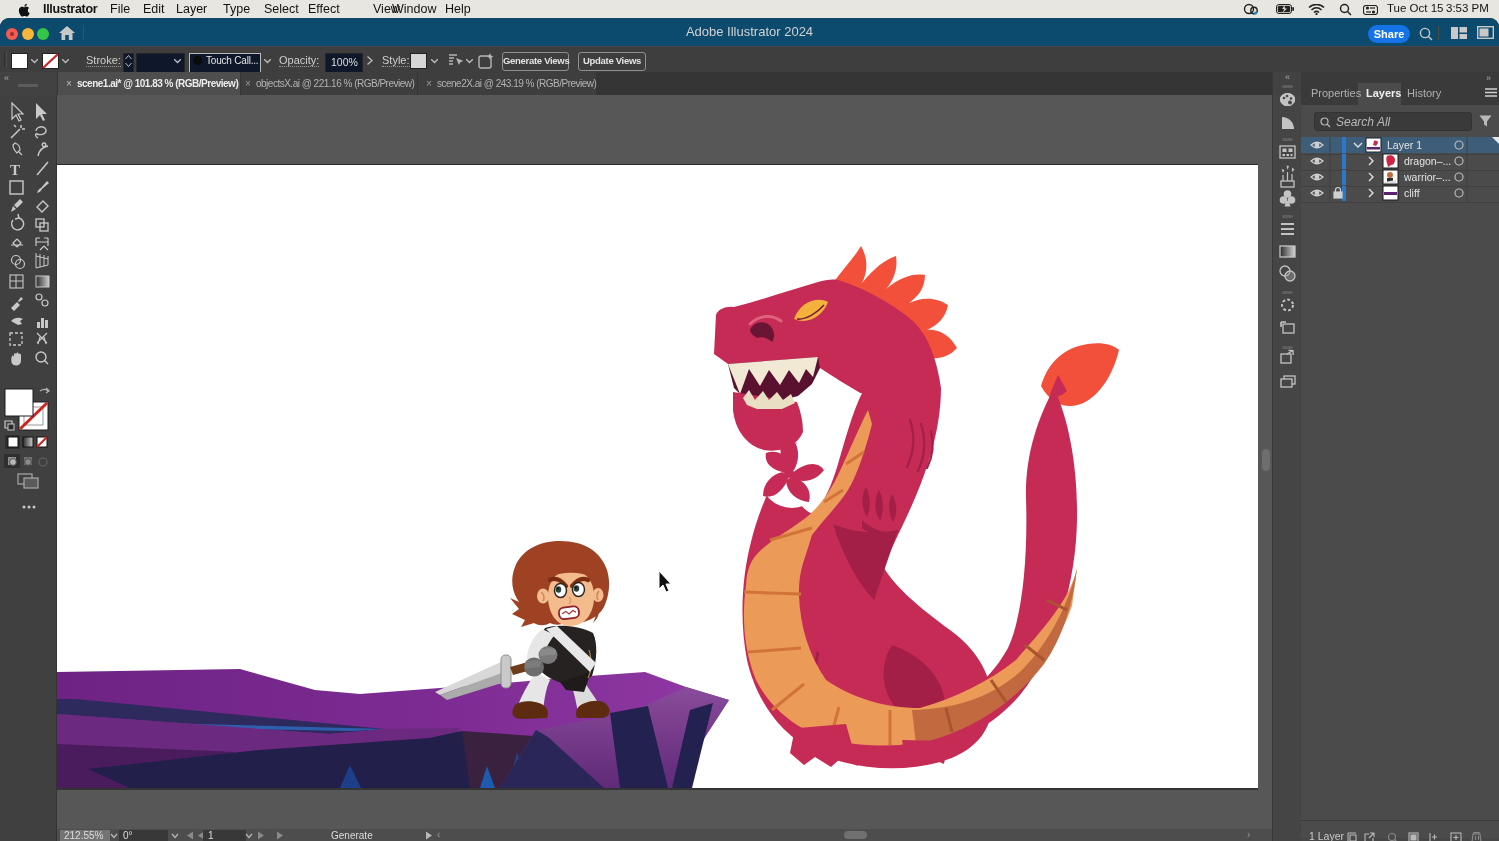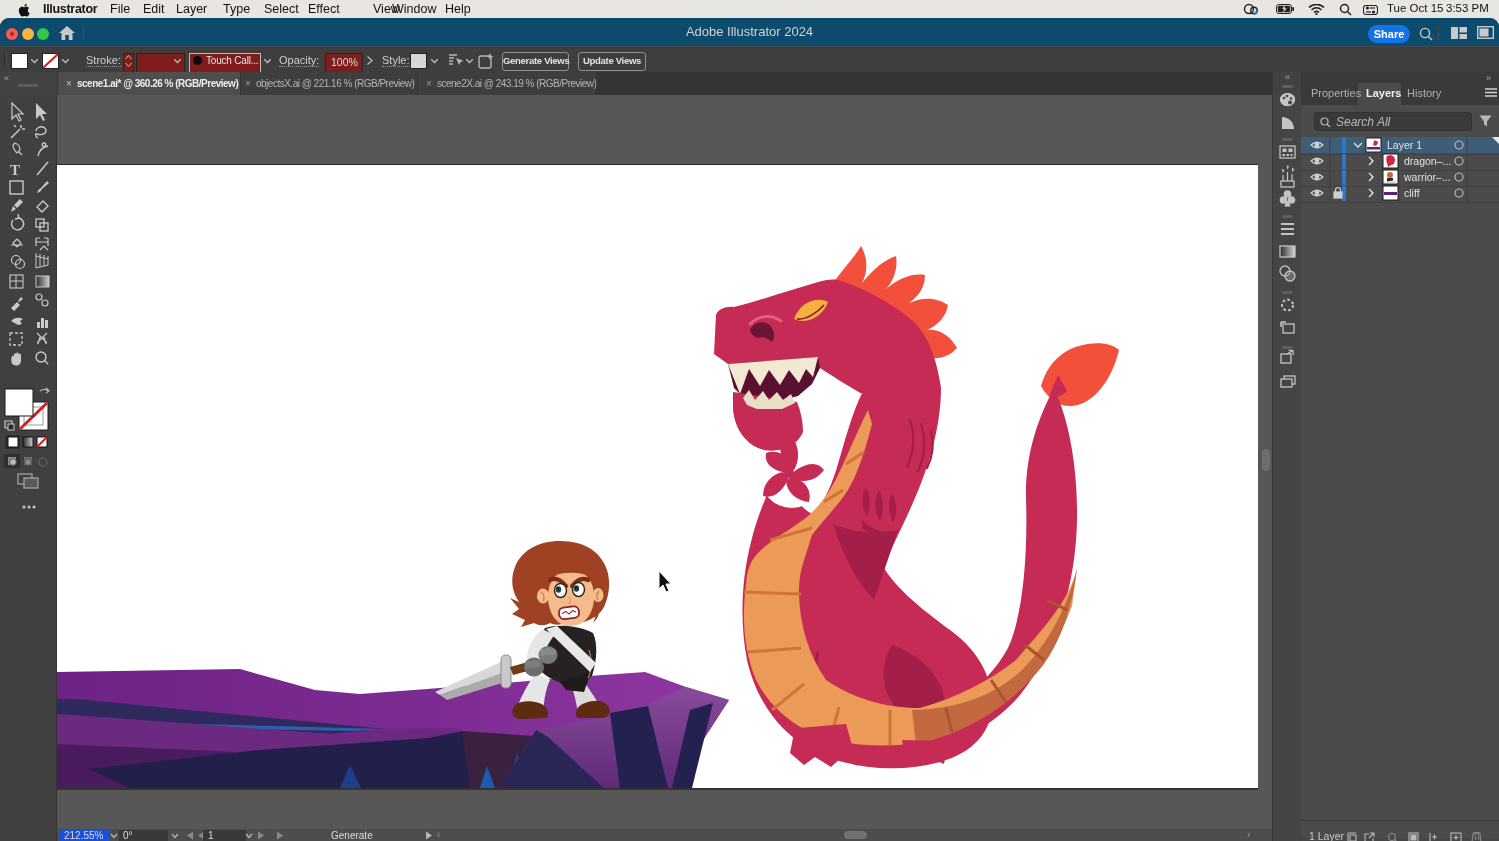--- a/index.html
+++ b/index.html
@@ -6,21 +6,21 @@
 body{width:1499px;height:841px;overflow:hidden;background:#e8e6e0;font-family:"Liberation Sans",sans-serif;-webkit-font-smoothing:antialiased;}
 .abs{position:absolute;}
 #menubar{position:absolute;left:0;top:0;width:1499px;height:18px;background:#e8e6e0;color:#131313;font-size:12.5px;}
 .mitem{position:absolute;top:1.5px;}
 #window{position:absolute;left:0;top:18px;width:1499px;height:823px;background:#3e3e3e;border-radius:9px 9px 0 0;}
 #titlebar{position:absolute;left:0;top:0;width:1499px;height:28px;background:#0c4a6e;border-radius:9px 9px 0 0;}
 .tl{position:absolute;top:10px;width:12px;height:12px;border-radius:50%;}
 #title{position:absolute;top:6px;left:0;width:100%;text-align:center;color:#d2d2d2;font-size:13px;}
 #controlbar{position:absolute;left:0;top:28px;width:1499px;height:26px;background:#3e3e3e;border-top:1px solid #474747;box-sizing:border-box;}
 .cb-label{position:absolute;top:7px;font-size:11px;color:#cecece;border-bottom:1px dotted #9a9a9a;line-height:12px;}
-.cb-box{position:absolute;top:6px;height:28px;background:#7f1d1d;border:1px solid #252525;box-sizing:border-box;color:#dedede;font-size:10.5px;}
+.cb-box{position:absolute;top:6px;height:28px;background:#0f172a;border:1px solid #252525;box-sizing:border-box;color:#dedede;font-size:10.5px;}
 .chev{position:absolute;width:7px;height:5px;}
 #tabbar{position:absolute;left:0;top:54px;width:1272px;height:23px;background:#353535;}
 .tab{position:absolute;top:0;height:23px;font-size:10px;letter-spacing:-0.5px;line-height:23px;color:#b3b3b3;}
 #mainbg{position:absolute;left:0;top:77px;width:1499px;height:746px;background:#575757;}
 #toolbar{position:absolute;left:0;top:77px;width:57px;height:746px;background:#404040;border-right:1px solid #333;box-sizing:border-box;}
 #statusbar{position:absolute;left:57px;top:811px;width:1215px;height:12px;background:#4d4d4d;font-size:10px;color:#dcdcdc;}
 #iconstrip{position:absolute;left:1272px;top:54px;width:29px;height:769px;background:#454545;border-left:1px solid #383838;box-sizing:border-box;}
 #rpanel{position:absolute;left:1301px;top:54px;width:198px;height:769px;background:#474747;}
 svg{display:block;}
 </style>
@@ -157,21 +157,21 @@
     <div class="abs" style="left:502px;top:5px;width:65px;height:17px;border:1px solid #8f8f8f;border-radius:3px;color:#e3e3e3;font-size:9.5px;letter-spacing:-0.3px;font-weight:bold;text-align:center;line-height:16px;white-space:nowrap;">Generate Views</div>
     <div class="abs" style="left:578px;top:5px;width:66px;height:17px;border:1px solid #8f8f8f;border-radius:3px;color:#e3e3e3;font-size:9.5px;letter-spacing:-0.3px;font-weight:bold;text-align:center;line-height:16px;white-space:nowrap;">Update Views</div>
   </div>
 
   <div id="tabbar">
     <div class="abs" style="left:0;top:0;width:57px;height:23px;background:#424242;"></div>
     <div class="abs" style="left:4px;top:1px;color:#a8a8a8;font-size:9px;">«</div>
     <div class="abs" style="left:18px;top:12px;width:20px;height:3px;background:#5c5c5c;"></div>
     <div class="tab" style="left:58px;width:182px;background:#4e4e4e;color:#ececec;font-weight:bold;">
         <span style="position:absolute;left:8px;top:0;color:#bdbdbd;font-weight:normal;">×</span>
-        <span style="position:absolute;left:19px;white-space:nowrap;">scene1.ai* @ 360.26 % (RGB/Preview)</span>
+        <span style="position:absolute;left:19px;white-space:nowrap;">scene1.ai* @ 101.83 % (RGB/Preview)</span>
       </div>
     <div class="tab" style="left:241px;width:176px;background:#3e3e3e;">
         <span style="position:absolute;left:4px;top:0;color:#9a9a9a;">×</span>
         <span style="position:absolute;left:15px;white-space:nowrap;">objectsX.ai @ 221.16 % (RGB/Preview)</span>
       </div>
     <div class="tab" style="left:418px;width:178px;background:#3e3e3e;">
         <span style="position:absolute;left:8px;top:0;color:#9a9a9a;">×</span>
         <span style="position:absolute;left:19px;white-space:nowrap;">scene2X.ai @ 243.19 % (RGB/Preview)</span>
       </div>
   </div>
@@ -453,21 +453,21 @@
       <rect x="24" y="397" width="14" height="10" fill="#5a5a5a" stroke="#a9a9a9" stroke-width="1.2"></rect>
 
       <circle cx="24" cy="426" r="1.5"></circle>
           <circle cx="29" cy="426" r="1.5"></circle>
           <circle cx="34" cy="426" r="1.5"></circle>
     </g>
    </svg>
   </div>
 
   <div id="statusbar">
-    <div class="abs" style="left:3px;top:1px;width:46px;height:11px;background:#1d4ed8;padding-left:4px;">212.55%</div>
+    <div class="abs" style="left:3px;top:1px;width:46px;height:11px;background:#737373;padding-left:4px;">212.55%</div>
     <svg class="abs" style="left:53px;top:4px" width="8" height="6">
         <path d="M1,1 L4,4.5 L7,1" stroke="#b9b9b9" fill="none" stroke-width="1.2"></path>
       </svg>
     <div class="abs" style="left:62px;top:1px;width:45px;height:11px;background:#383838;padding-left:4px;">0°</div>
     <svg class="abs" style="left:114px;top:4px" width="8" height="6">
         <path d="M1,1 L4,4.5 L7,1" stroke="#b9b9b9" fill="none" stroke-width="1.2"></path>
       </svg>
     <svg class="abs" style="left:127px;top:2px" width="40" height="9" fill="#8a8a8a">
         <path d="M1,0.5 v8 M3,4.5 l6,-4 v8 z"></path>
         <path d="M14,4.5 l6,-4 v8 z"></path>

